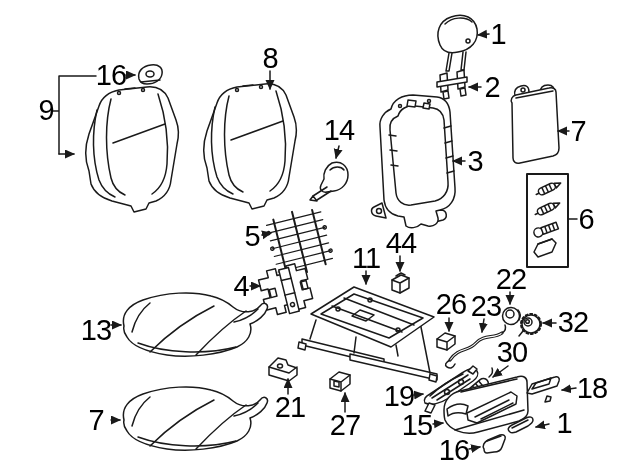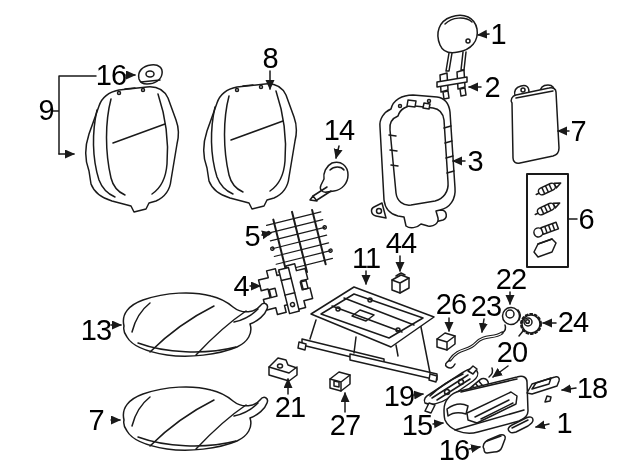--- a/index.html
+++ b/index.html
@@ -291,22 +291,22 @@
 <span class="callout" style="left:111px;top:75px">16</span>
 <span class="callout" style="left:366px;top:258px">11</span>
 <span class="callout" style="left:96px;top:420px">7</span>
 <span class="callout" style="left:96px;top:330px">13</span>
 <span class="callout" style="left:339px;top:130px">14</span>
 <span class="callout" style="left:417px;top:425px">15</span>
 <span class="callout" style="left:454px;top:450px">16</span>
 <span class="callout" style="left:564px;top:423px">1</span>
 <span class="callout" style="left:592px;top:388px">18</span>
 <span class="callout" style="left:399px;top:396px">19</span>
-<span class="callout" style="left:512px;top:352px">20</span>
+<span class="callout" style="left:512px;top:352px">30</span>
 <span class="callout" style="left:290px;top:407px">21</span>
 <span class="callout" style="left:511px;top:279px">22</span>
 <span class="callout" style="left:486px;top:306px">23</span>
-<span class="callout" style="left:573px;top:322px">24</span>
+<span class="callout" style="left:573px;top:322px">32</span>
 <span class="callout" style="left:401px;top:243px">44</span>
 <span class="callout" style="left:451px;top:304px">26</span>
 <span class="callout" style="left:345px;top:425px">27</span>
 
 </div>
 
 </body></html>

